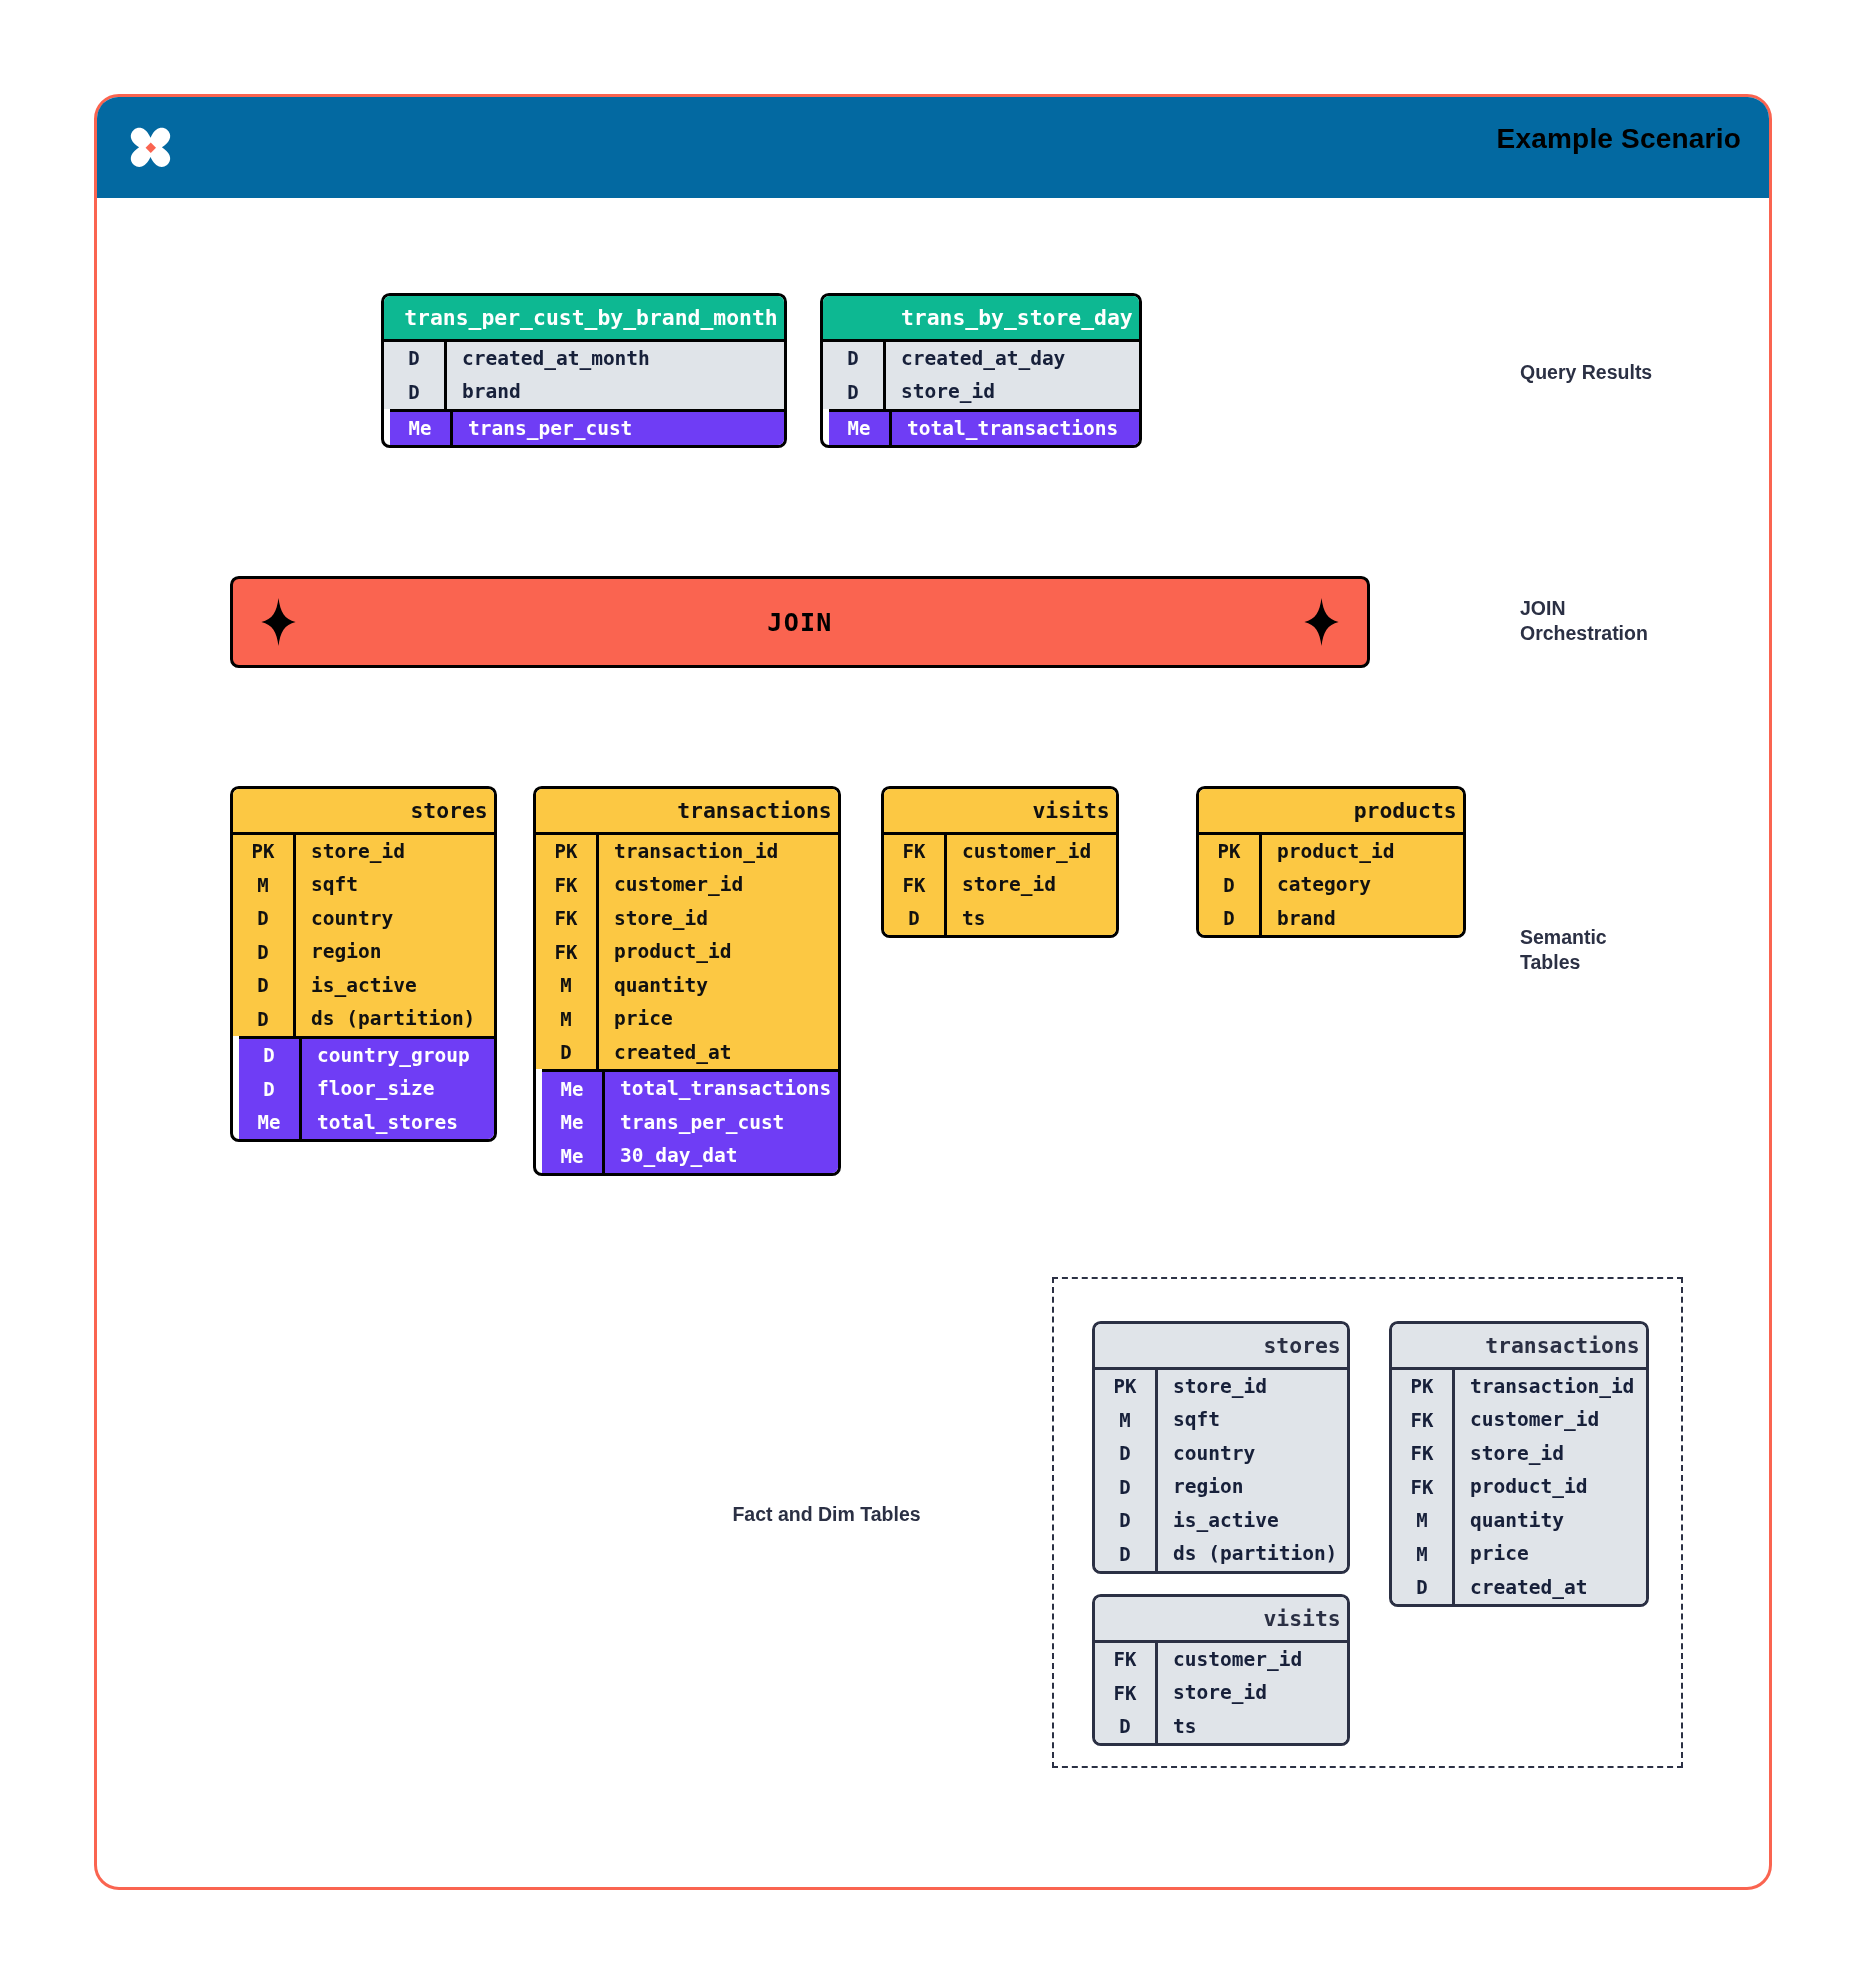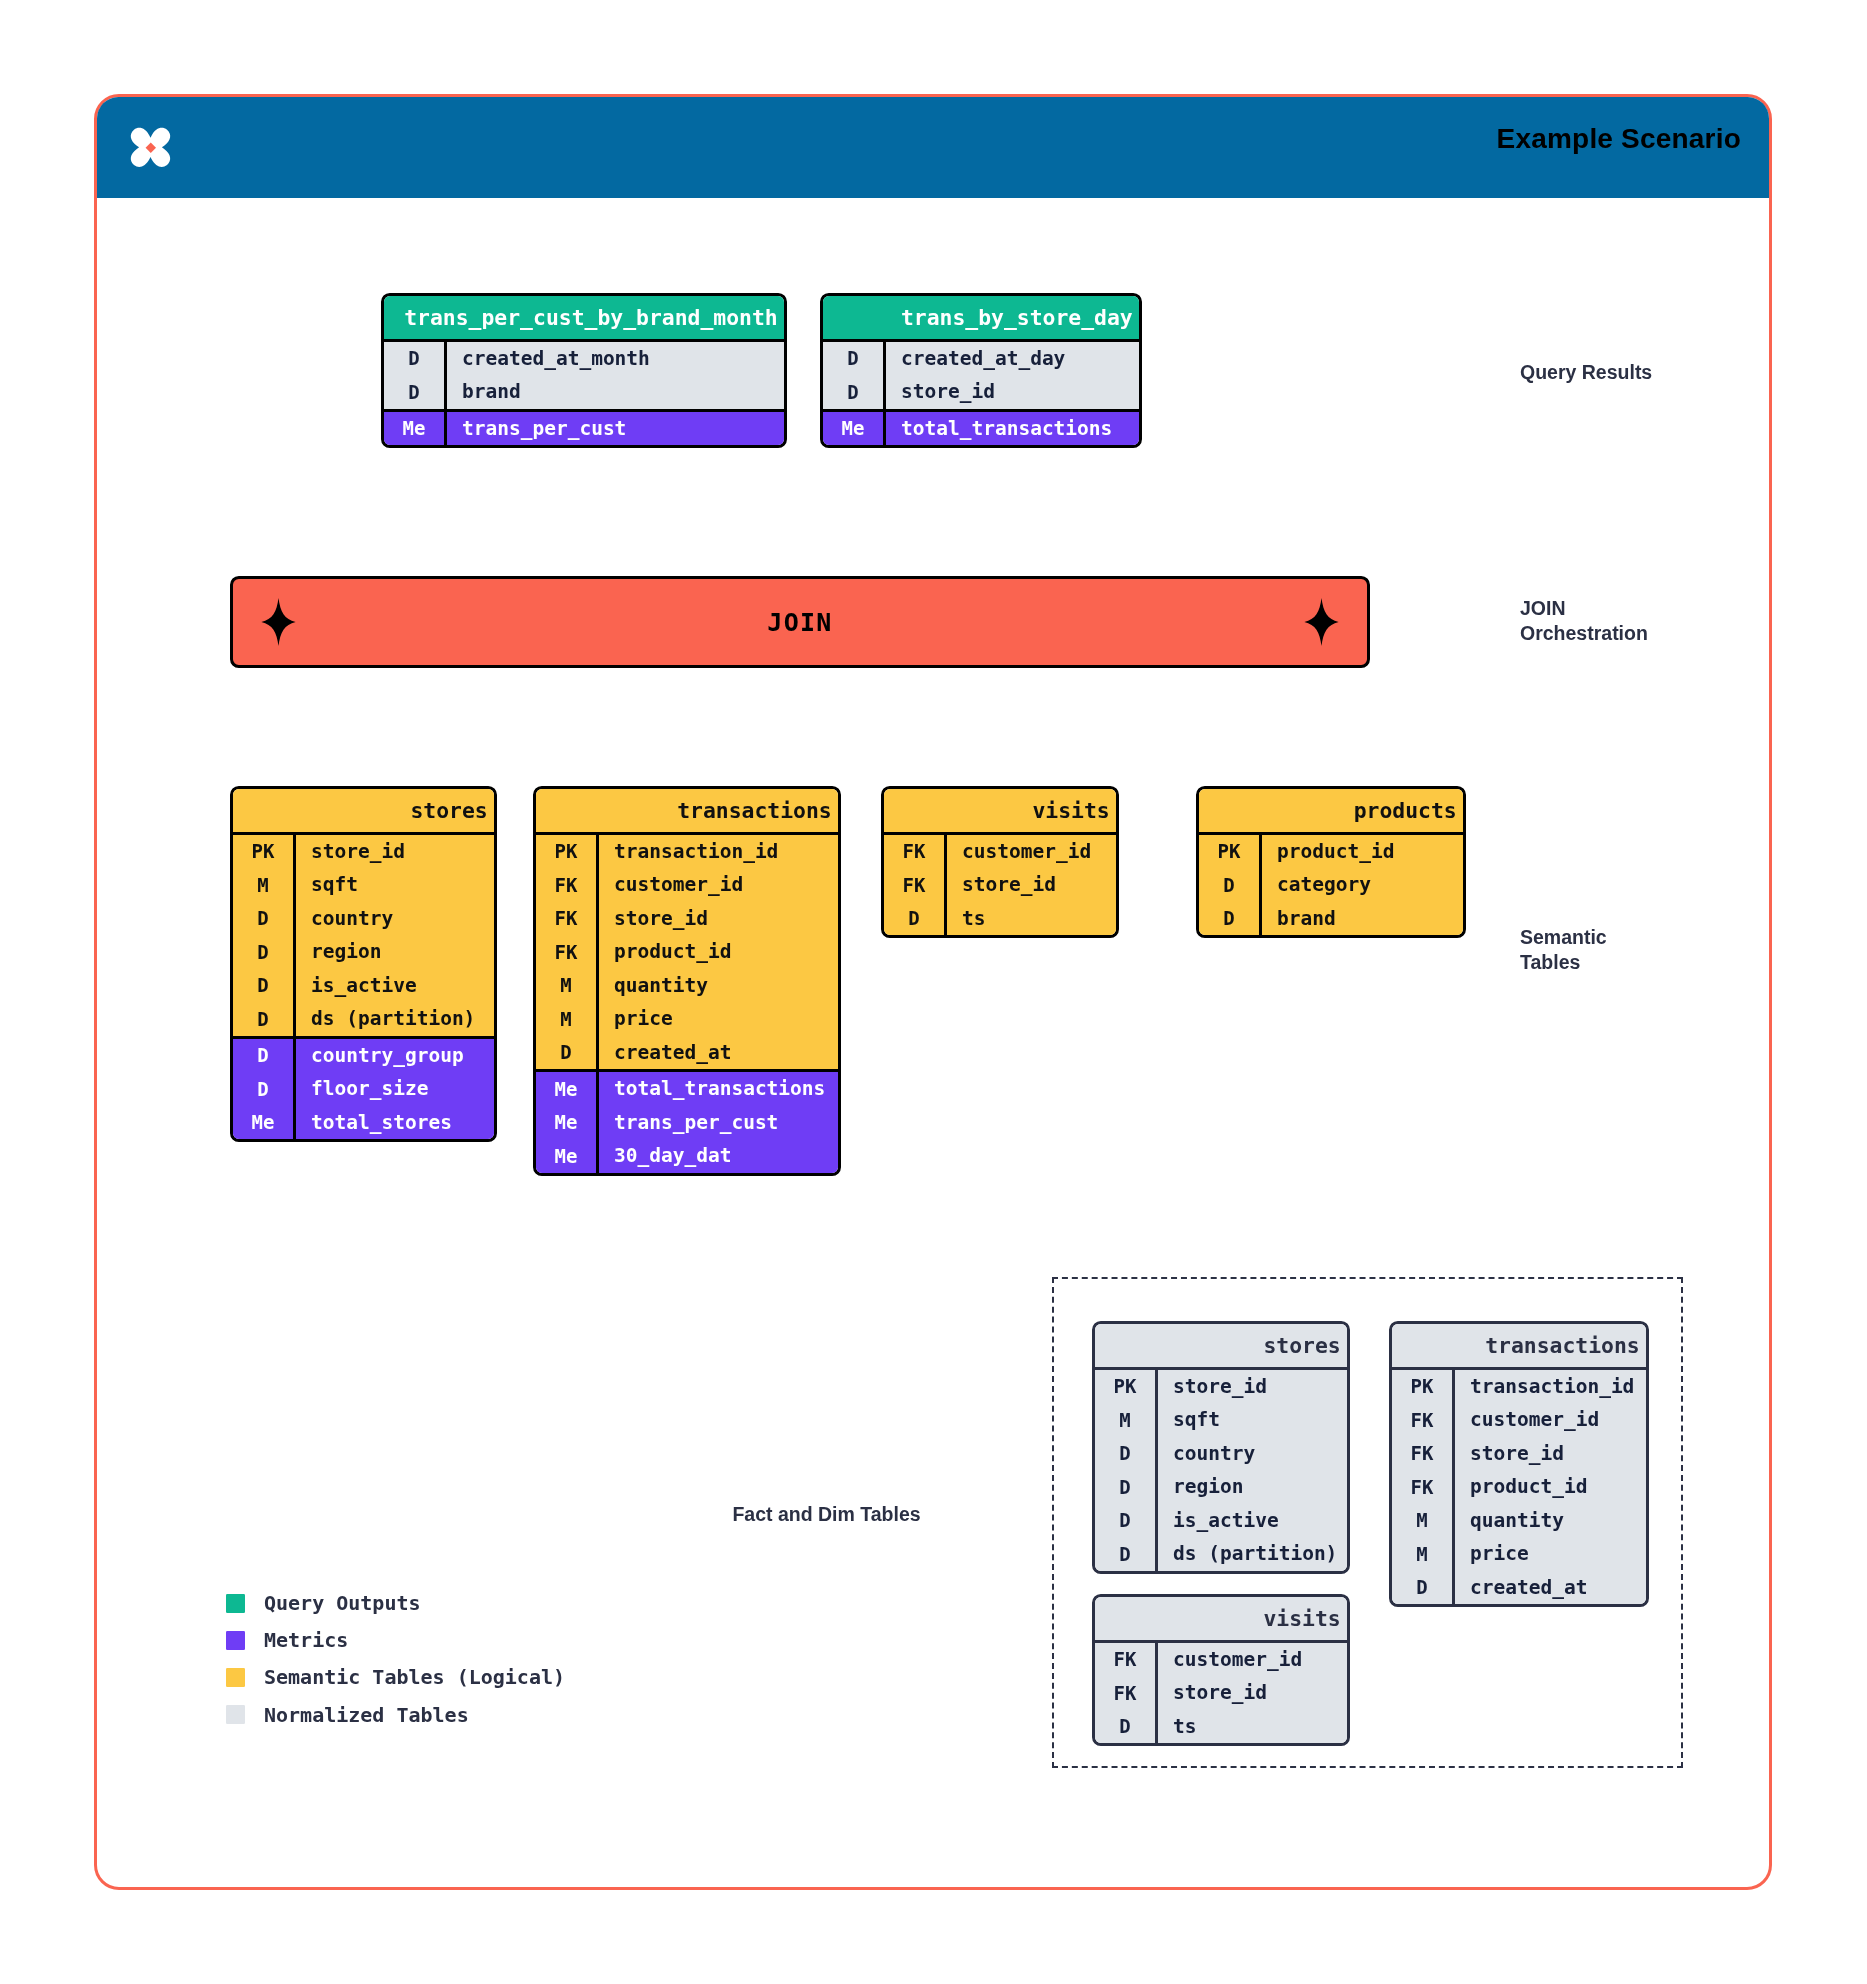--- a/index.html
+++ b/index.html
@@ -24,21 +24,21 @@
   .rw .k{width:60px;flex:none;text-align:center;font-size:19px;font-weight:bold;
          padding:7px 0;box-sizing:border-box;font-family:"DejaVu Sans Mono",monospace;}
   .rw .v{flex:1;font-size:19.5px;font-weight:bold;padding:7px 0 7px 15px;box-sizing:border-box;
          border-left:3.1px solid #000;font-family:"DejaVu Sans Mono",monospace;white-space:nowrap;}
 
   
   .green .hdr{background:#0DB892;color:#fff;}
   .grey-body{background:#E0E4E9;color:#17203A;}
   .purple-body{background:#6F3DF5;color:#ffffff;}
   .yellow-body{background:#FCC843;color:#111111;}
-  .sep-top{border-top:3.1px solid #000;}
+  .sep-top{border-top:3.1px solid #000;margin-left:6px;}
 
   .card.normalized{border-color:#2B3044;border-width:3.1px;}
   .card.normalized .rows{border-top-color:#2B3044;}
   .card.normalized .rw .v{border-left-color:#2B3044;}
   .card.normalized .hdr{background:#E0E4E9;color:#2B3044;}
 
   
   .joinbar{position:absolute;box-sizing:border-box;background:#FA6450;border:3.1px solid #000;
            border-radius:8.8px;display:flex;align-items:center;justify-content:center;}
   .joinbar .jtxt{font-size:25px;font-weight:bold;color:#000;letter-spacing:1.3px;
@@ -401,33 +401,15 @@
 
   <div class="anno right" style="left:1520px;top:925px;">
     <div>Semantic</div>
     <div>Tables</div>
   </div>
 
   <div class="anno left" style="left:660px;top:1502px;width:333px;">
     <span>Fact and Dim Tables</span>
   </div>
 
-  <div class="legend">
-    <div class="lg-row">
-      <span class="sw" style="background:#0DB892;"></span>
-      <span class="lg-txt">Query Outputs</span>
-    </div>
-    <div class="lg-row">
-      <span class="sw" style="background:#6F3DF5;"></span>
-      <span class="lg-txt">Metrics</span>
-    </div>
-    <div class="lg-row">
-      <span class="sw" style="background:#FCC843;"></span>
-      <span class="lg-txt">Semantic Tables (Logical)</span>
-    </div>
-    <div class="lg-row">
-      <span class="sw" style="background:#E0E4E9;"></span>
-      <span class="lg-txt">Normalized Tables</span>
-    </div>
-  </div>
 
 </div>
 
 
 </body></html>

